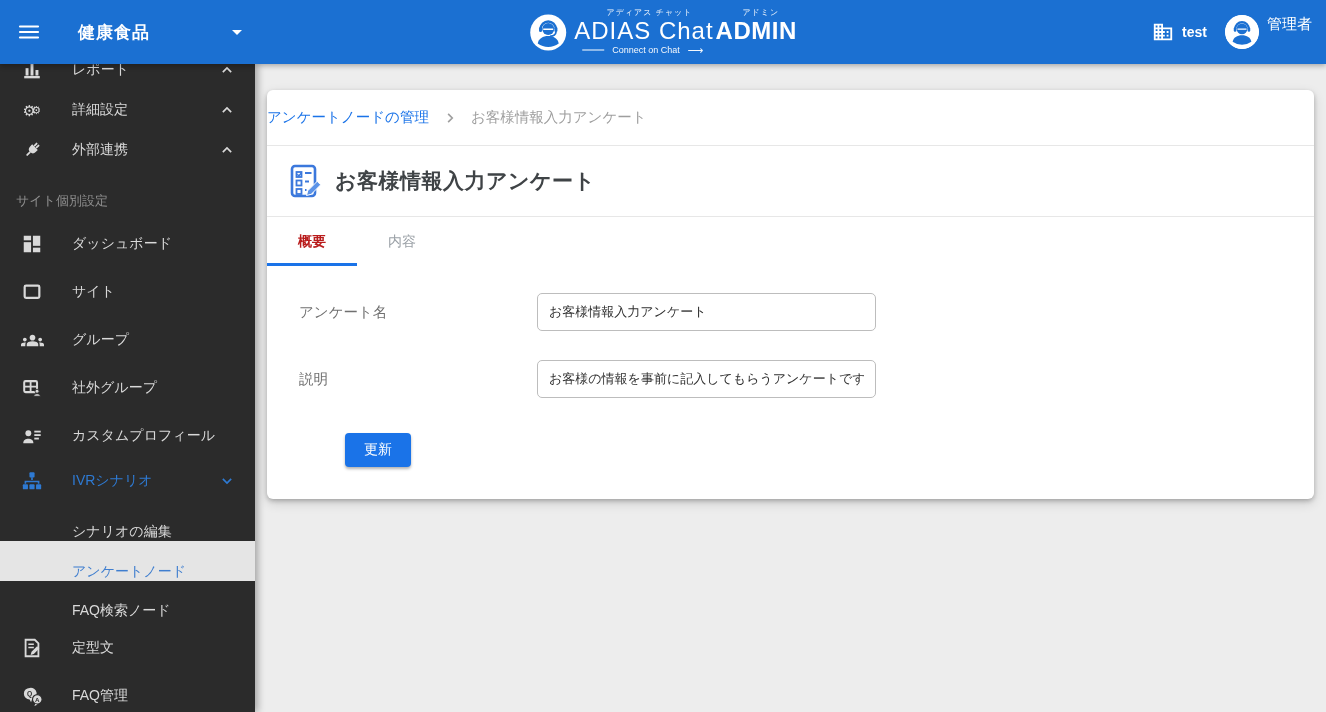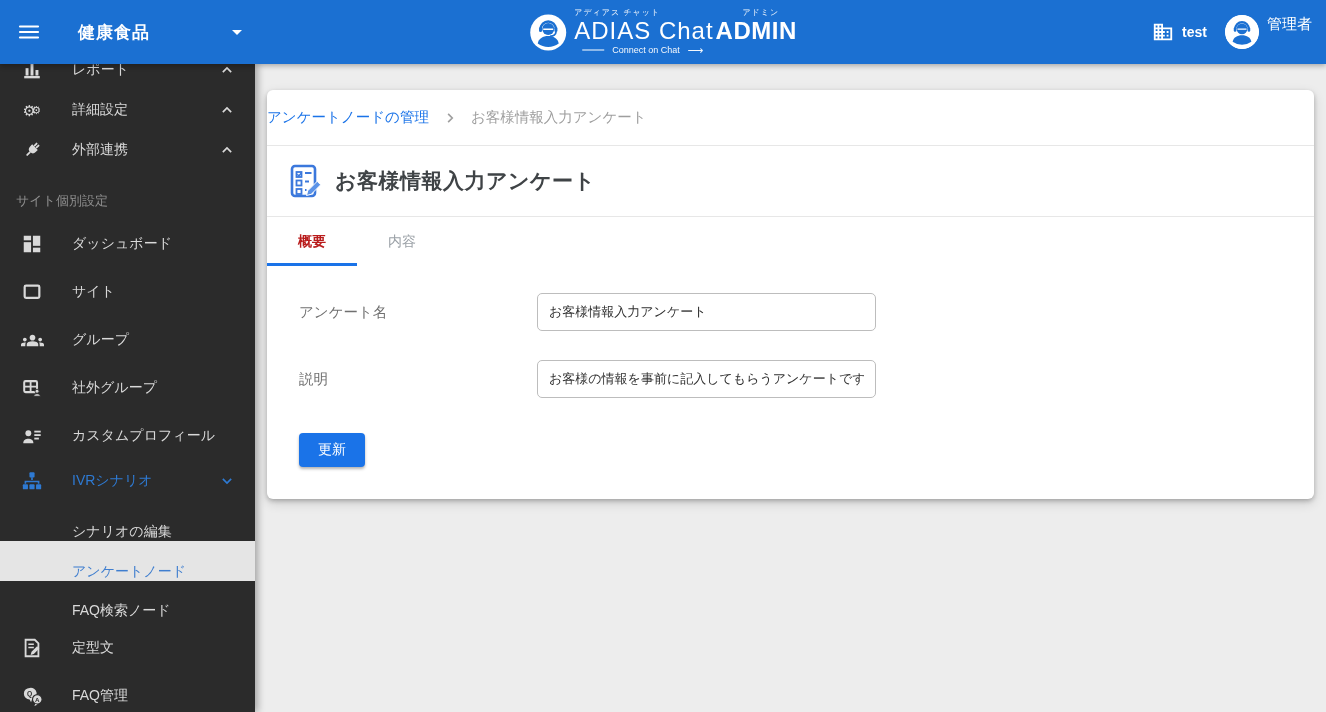--- a/index.html
+++ b/index.html
@@ -23,21 +23,21 @@
   .site-name{ font-size:17px; font-weight:bold; letter-spacing:1px; }
   .caret-down{ width:0; height:0; border-left:5px solid transparent;
     border-right:5px solid transparent; border-top:5px solid #fff; margin-right:4px;}
 
   .logo{ position:absolute; left:50%; top:50%; transform:translate(-50%,-50%);
     display:flex; align-items:center; gap:7px; }
   .logo-mark{ width:38px; height:38px; flex:none; }
   .logo-body{ display:flex; flex-direction:column; align-items:center; line-height:1; }
   .logo-furi{ display:flex; width:100%; font-size:8px; color:rgba(255,255,255,.92);
     letter-spacing:1px; margin-bottom:2px; }
-  .furi-left{ flex:1; }
+  .furi-left{ flex:1; text-align:center; }
   .furi-right{ width:72px; text-align:center; }
   .logo-brand{ display:flex; align-items:baseline; gap:2px; }
   .brand-light{ font-size:24px; font-weight:300; letter-spacing:1px; }
   .brand-bold{ font-size:24px; font-weight:800; letter-spacing:.5px; }
   .logo-tagline{ font-size:9px; color:rgba(255,255,255,.95); margin-top:2px;
     display:flex; align-items:center; gap:8px; align-self:flex-start; margin-left:8px;}
   .tag-dash{ display:inline-block; width:22px; height:1px; background:#fff; }
   .tag-arrow{ font-size:11px; letter-spacing:-2px; }
 
   .header-right{ position:absolute; right:14px; top:0; height:64px;
@@ -100,21 +100,21 @@
   .form-area{ padding:27px 24px 0 32px; }
   .form-row{ display:flex; align-items:center; margin-bottom:29px; }
   .form-label{ width:238px; font-size:14.5px; color:#707070; }
   .text-input{ width:339px; height:38px; border:1px solid #bdbdbd; border-radius:5px;
     padding:0 11px; font-size:13px; color:#2f2f2f; background:#fff; outline:none;
     font-family:"Liberation Sans","DejaVu Sans",sans-serif; }
   .btn-row{ margin-top:35px; }
   .primary-btn{ height:34px; padding:0 19px; background:#1a73e8; color:#fff;
     border:none; border-radius:4px; font-size:14px; cursor:pointer;
     box-shadow:0 2px 3px rgba(0,0,0,.3);
-    font-family:"Liberation Sans","DejaVu Sans",sans-serif; }
+    font-family:"Liberation Sans","DejaVu Sans",sans-serif;margin-left:46px; }
 </style>
 </head>
 <body>
 
 <header class="app-header">
   <div class="hamburger">
     <svg viewBox="0 0 24 24" width="24" height="24">
         <path d="M3 6.5h18M3 12h18M3 17.5h18" stroke="#fff" stroke-width="2.2" stroke-linecap="round"></path>
       </svg>
   </div>

